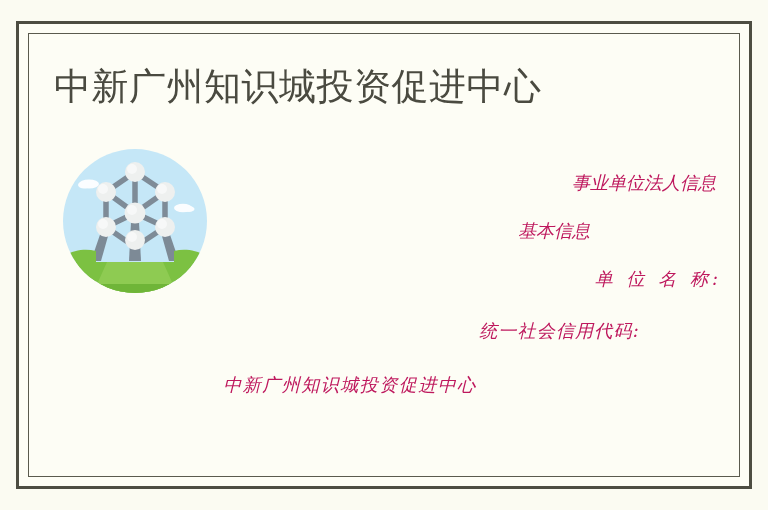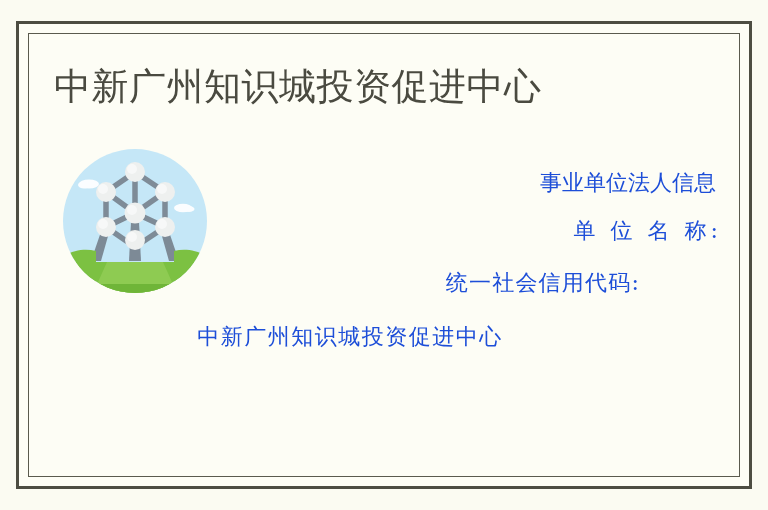--- a/index.html
+++ b/index.html
@@ -76,23 +76,24 @@
     position: absolute;
     left: 40px;
     top: 160px;
     width: 700px;
     color: #3f3f38;
     font-family: "DejaVu Serif", "Liberation Serif", serif;
   }
   .info .line {
     display: block;
     white-space: nowrap;
-    font-size: 22px;
+    font-size: 18px;
     line-height: 46px;
-    color: #1d4ed8;
+    color: #be185d;
+    font-style: italic;
   }
   .ln-1 { text-align: right; padding-right: 24px; }
   .ln-2 { text-align: right; padding-right: 150px; }
   .ln-3 { text-align: right; padding-right: 100px; letter-spacing: 1.2px; }
   .ln-4 { text-align: right; padding-right: 18px; letter-spacing: 4px; }
   .ln-5 { text-align: center; padding-right: 80px; letter-spacing: 1.5px; }
 
   .ln-1 { margin-top: 0px; }
   .ln-2 { margin-top: 2px; }
   .ln-3 { margin-top: 6px; }
@@ -174,18 +175,19 @@
         <path d="M 45 114 L 101 114 L 118 152 L 28 152 Z" fill="#8ecb52"></path>
         <path d="M -6 136 L 152 136 L 152 152 L -6 152 Z" fill="#6fb538"></path>
       </g>
 
       <path d="M 73 145.9 A 72 72 0 0 1 1.2 80 L 144.8 80 A 72 72 0 0 1 73 145.9 Z" fill="none"></path>
     </svg>
   </div>
 
   <div class="info">
     <span class="line ln-1">事业单位法人信息</span>
+    <span class="line ln-2">基本信息</span>
     <span class="line ln-4">单 位 名 称:</span>
     <span class="line ln-3">统一社会信用代码:</span>
     <span class="line ln-5">中新广州知识城投资促进中心</span>
   </div>
 
 </div>
 
 </body></html>

